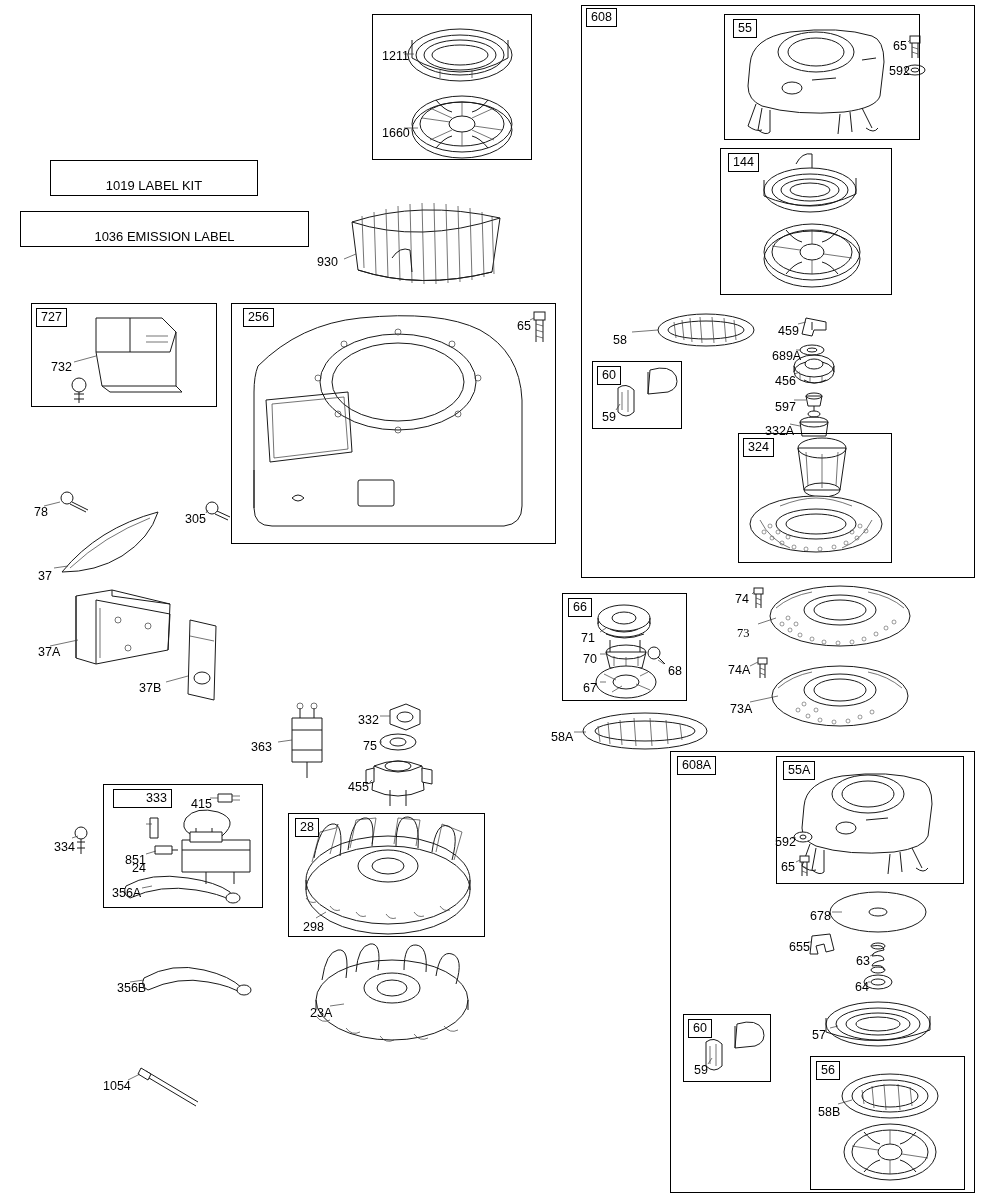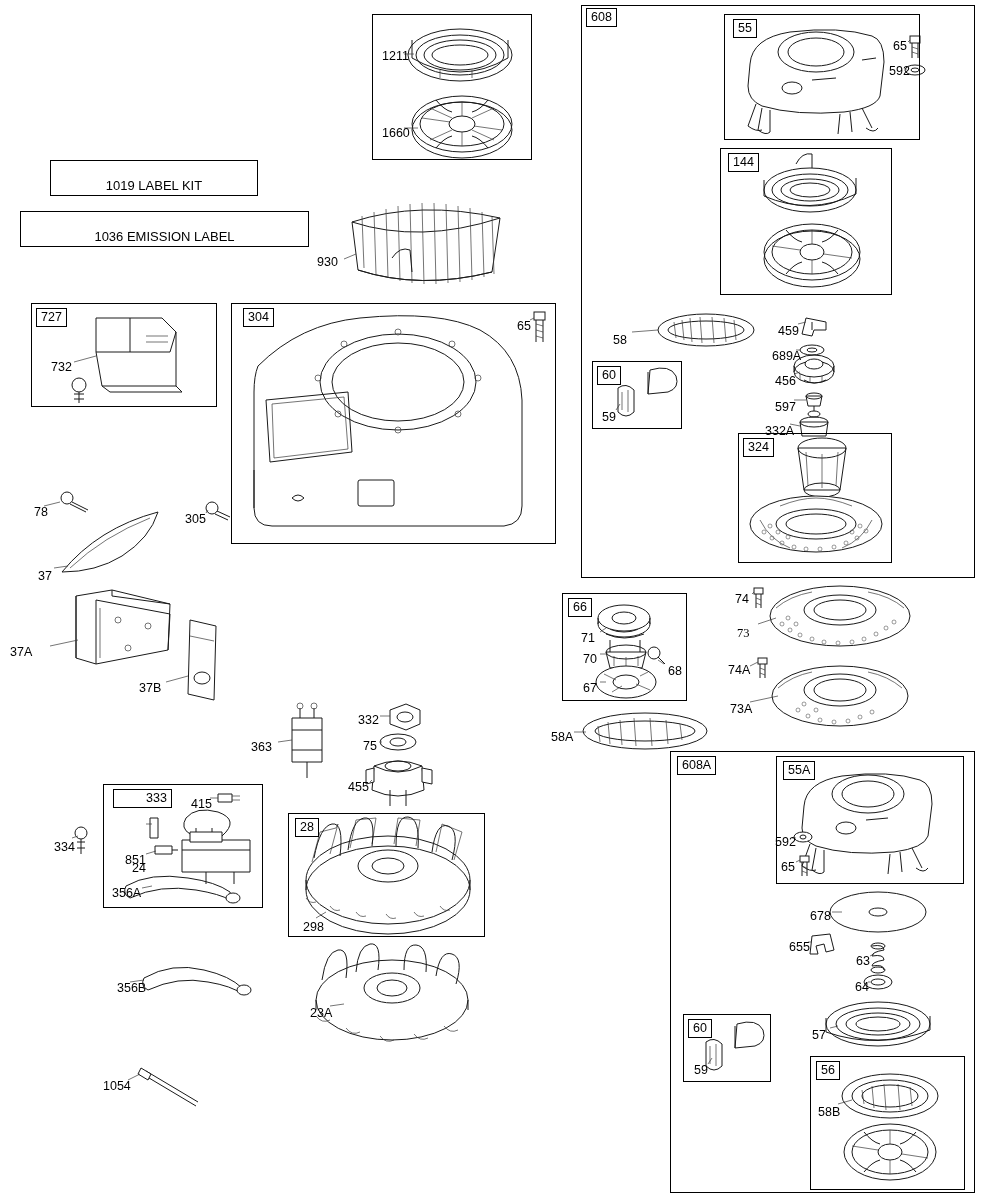--- a/index.html
+++ b/index.html
@@ -589,21 +589,21 @@
   <div class="group" style="left:562px; top:593px; width:125px; height:108px;"></div>
   <div class="group" style="left:670px; top:751px; width:305px; height:442px;"></div>
   <div class="group" style="left:776px; top:756px; width:188px; height:128px;"></div>
   <div class="group" style="left:683px; top:1014px; width:88px; height:68px;"></div>
   <div class="group" style="left:810px; top:1056px; width:155px; height:134px;"></div>
 
   <div class="titlebox" style="left:50px; top:160px; width:208px; height:24px;">1019 LABEL KIT</div>
   <div class="titlebox" style="left:12px; top:211px; width:289px; height:36px;margin-left:8px;">1036 EMISSION LABEL</div>
 
   <div class="boxlabel" style="left:36px; top:308px;">727</div>
-  <div class="boxlabel" style="left:243px; top:308px;">304</div>
+  <div class="boxlabel" style="left:243px; top:308px;">256</div>
   <div class="boxlabel" style="left:113px; top:789px;padding-left:32px;">333</div>
   <div class="boxlabel" style="left:295px; top:818px;">28</div>
   <div class="boxlabel" style="left:586px; top:8px;">608</div>
   <div class="boxlabel" style="left:733px; top:19px;">55</div>
   <div class="boxlabel" style="left:728px; top:153px;">144</div>
   <div class="boxlabel" style="left:597px; top:366px;">60</div>
   <div class="boxlabel" style="left:743px; top:438px;">324</div>
   <div class="boxlabel" style="left:568px; top:598px;">66</div>
   <div class="boxlabel" style="left:677px; top:756px;">608A</div>
   <div class="boxlabel" style="left:783px; top:761px;">55A</div>
@@ -611,21 +611,21 @@
   <div class="boxlabel" style="left:816px; top:1061px;">56</div>
 
   <div class="lbl" style="left:382px; top:50px;">1211</div>
   <div class="lbl" style="left:382px; top:127px;">1660</div>
   <div class="lbl" style="left:317px; top:256px;">930</div>
   <div class="lbl" style="left:51px;  top:361px;">732</div>
   <div class="lbl" style="left:517px; top:320px;">65</div>
   <div class="lbl" style="left:34px;  top:506px;">78</div>
   <div class="lbl" style="left:185px; top:513px;">305</div>
   <div class="lbl" style="left:38px;  top:570px;">37</div>
-  <div class="lbl" style="left:10px;  top:646px;">37A</div>
+  <div class="lbl" style="left:38px;  top:646px;">37A</div>
   <div class="lbl" style="left:139px; top:682px;">37B</div>
   <div class="lbl" style="left:358px; top:714px;">332</div>
   <div class="lbl" style="left:251px; top:741px;">363</div>
   <div class="lbl" style="left:363px; top:740px;">75</div>
   <div class="lbl" style="left:348px; top:781px;">455</div>
   <div class="lbl" style="left:191px; top:798px;">415</div>
   <div class="lbl" style="left:132px; top:862px;">24</div>
   <div class="lbl" style="left:54px;  top:841px;">334</div>
   <div class="lbl" style="left:125px; top:854px;">851</div>
   <div class="lbl" style="left:112px; top:887px;">356A</div>

